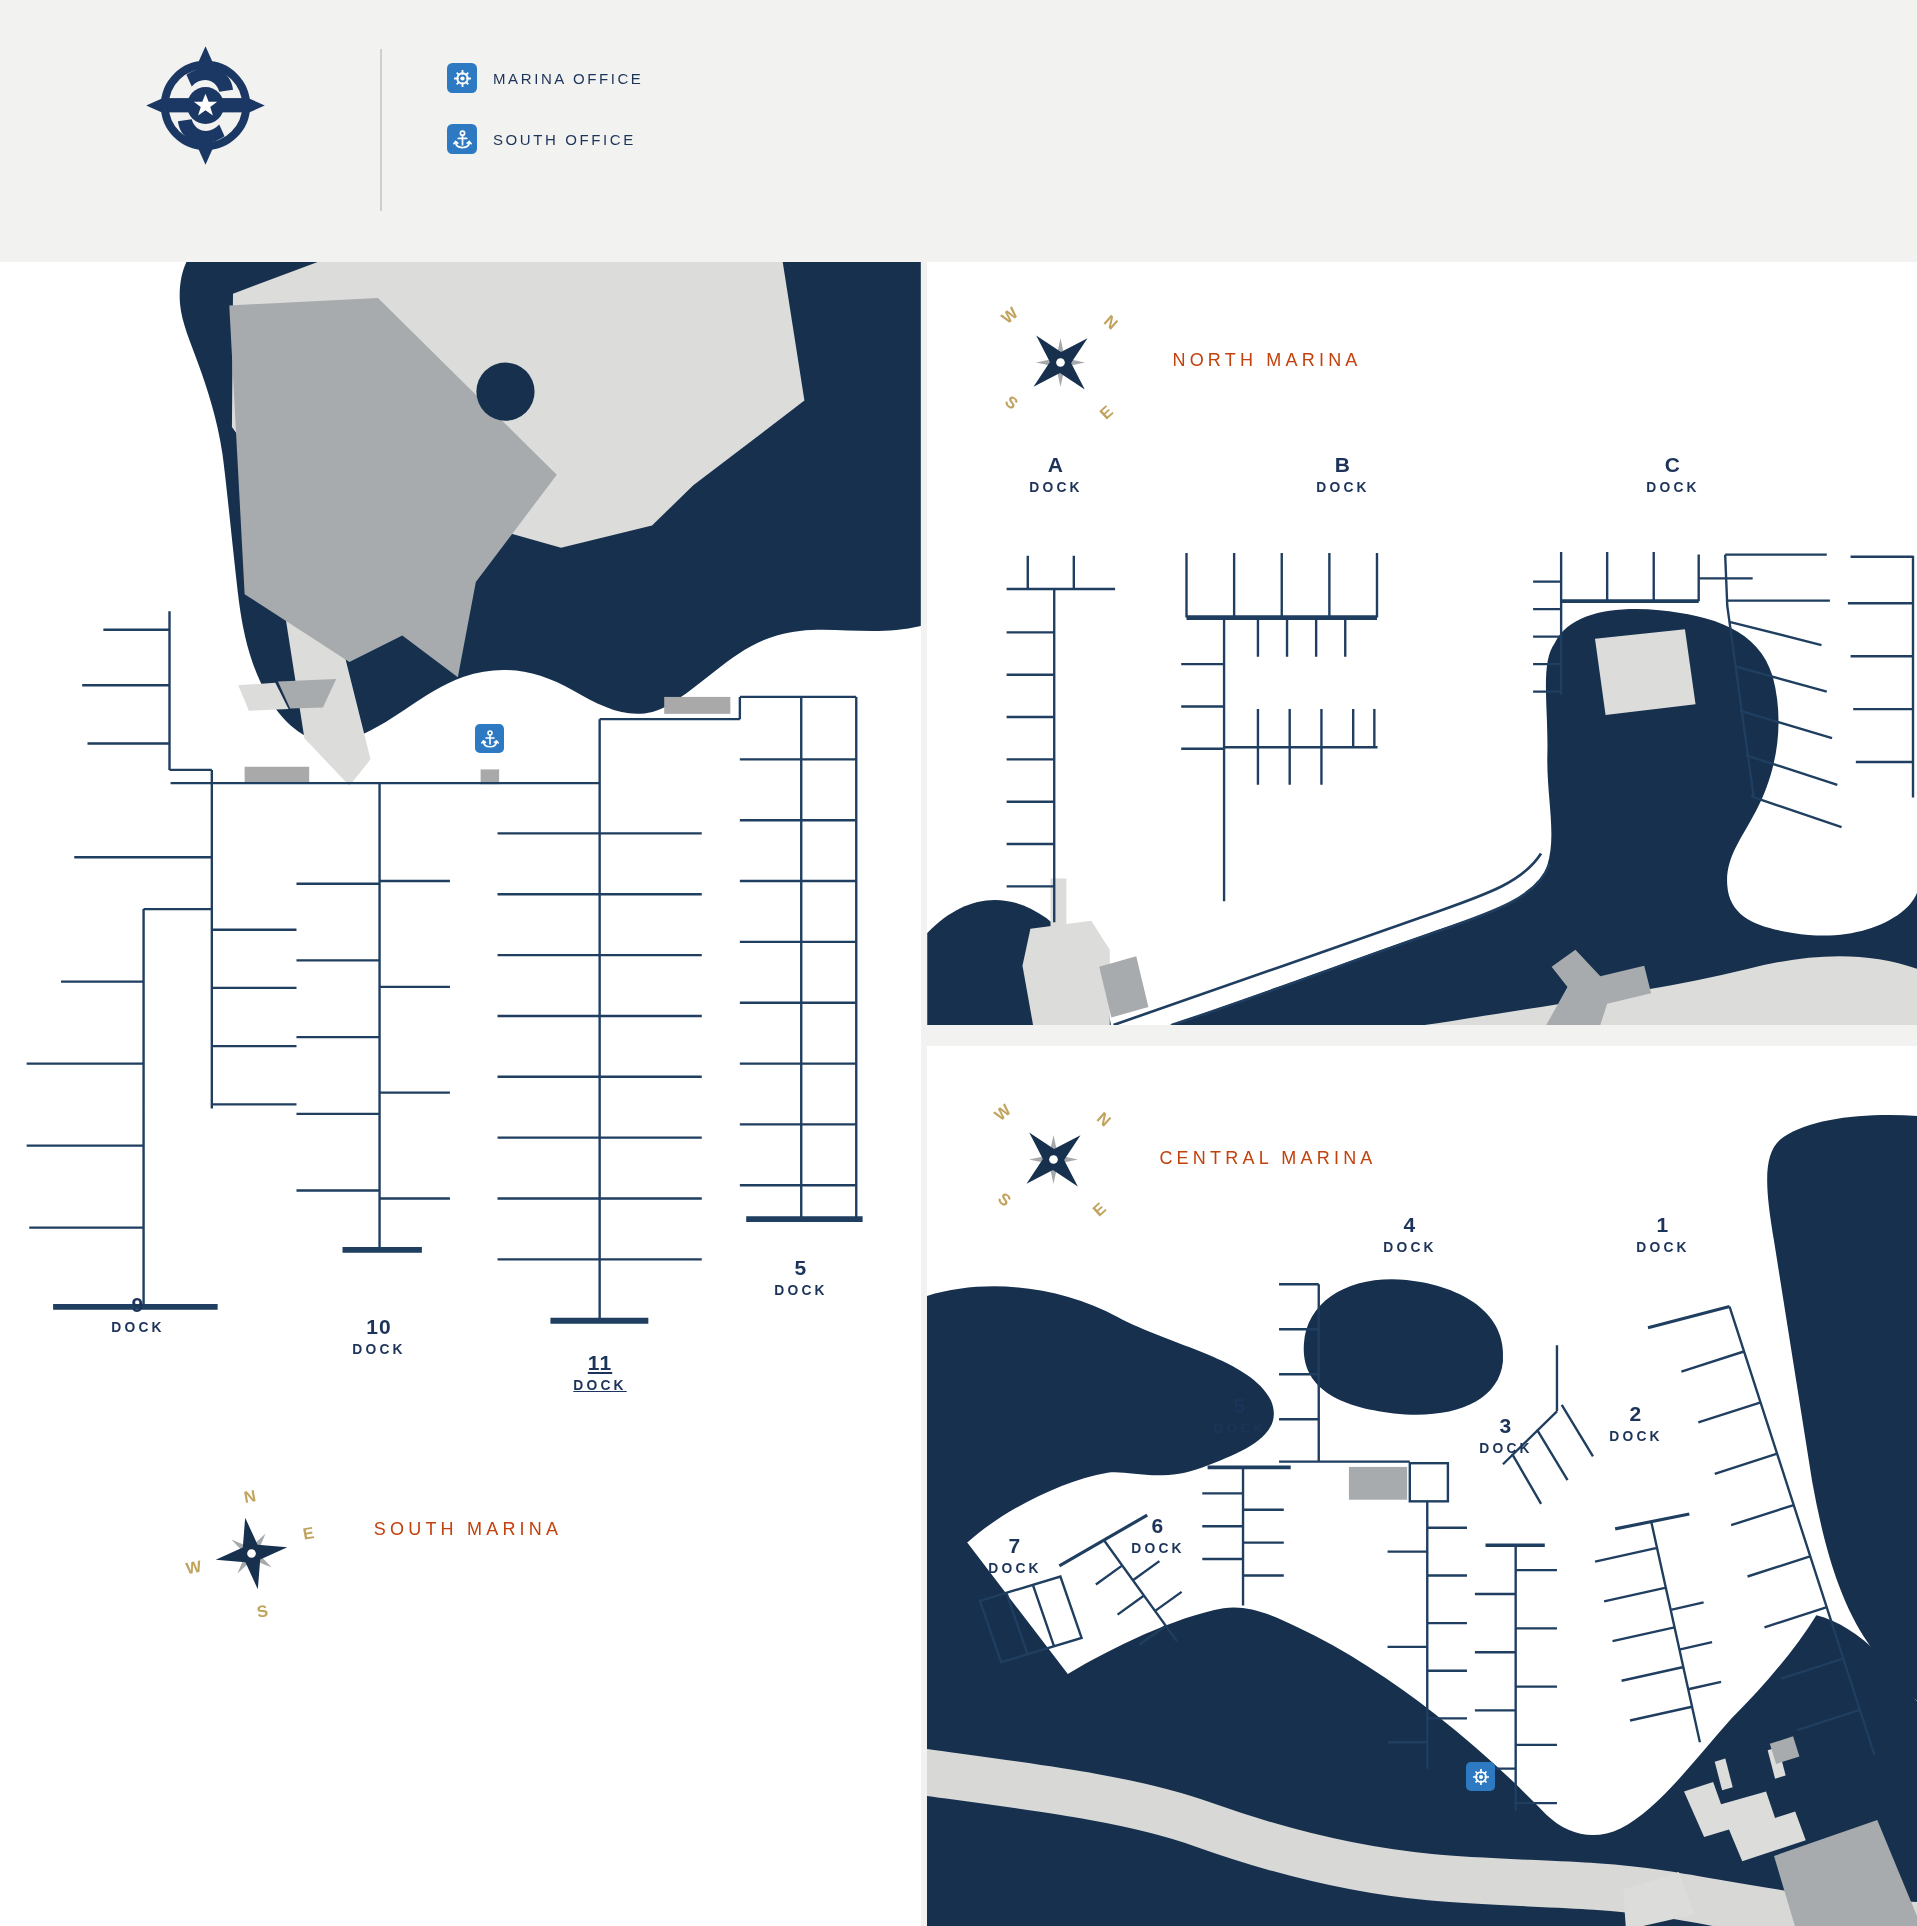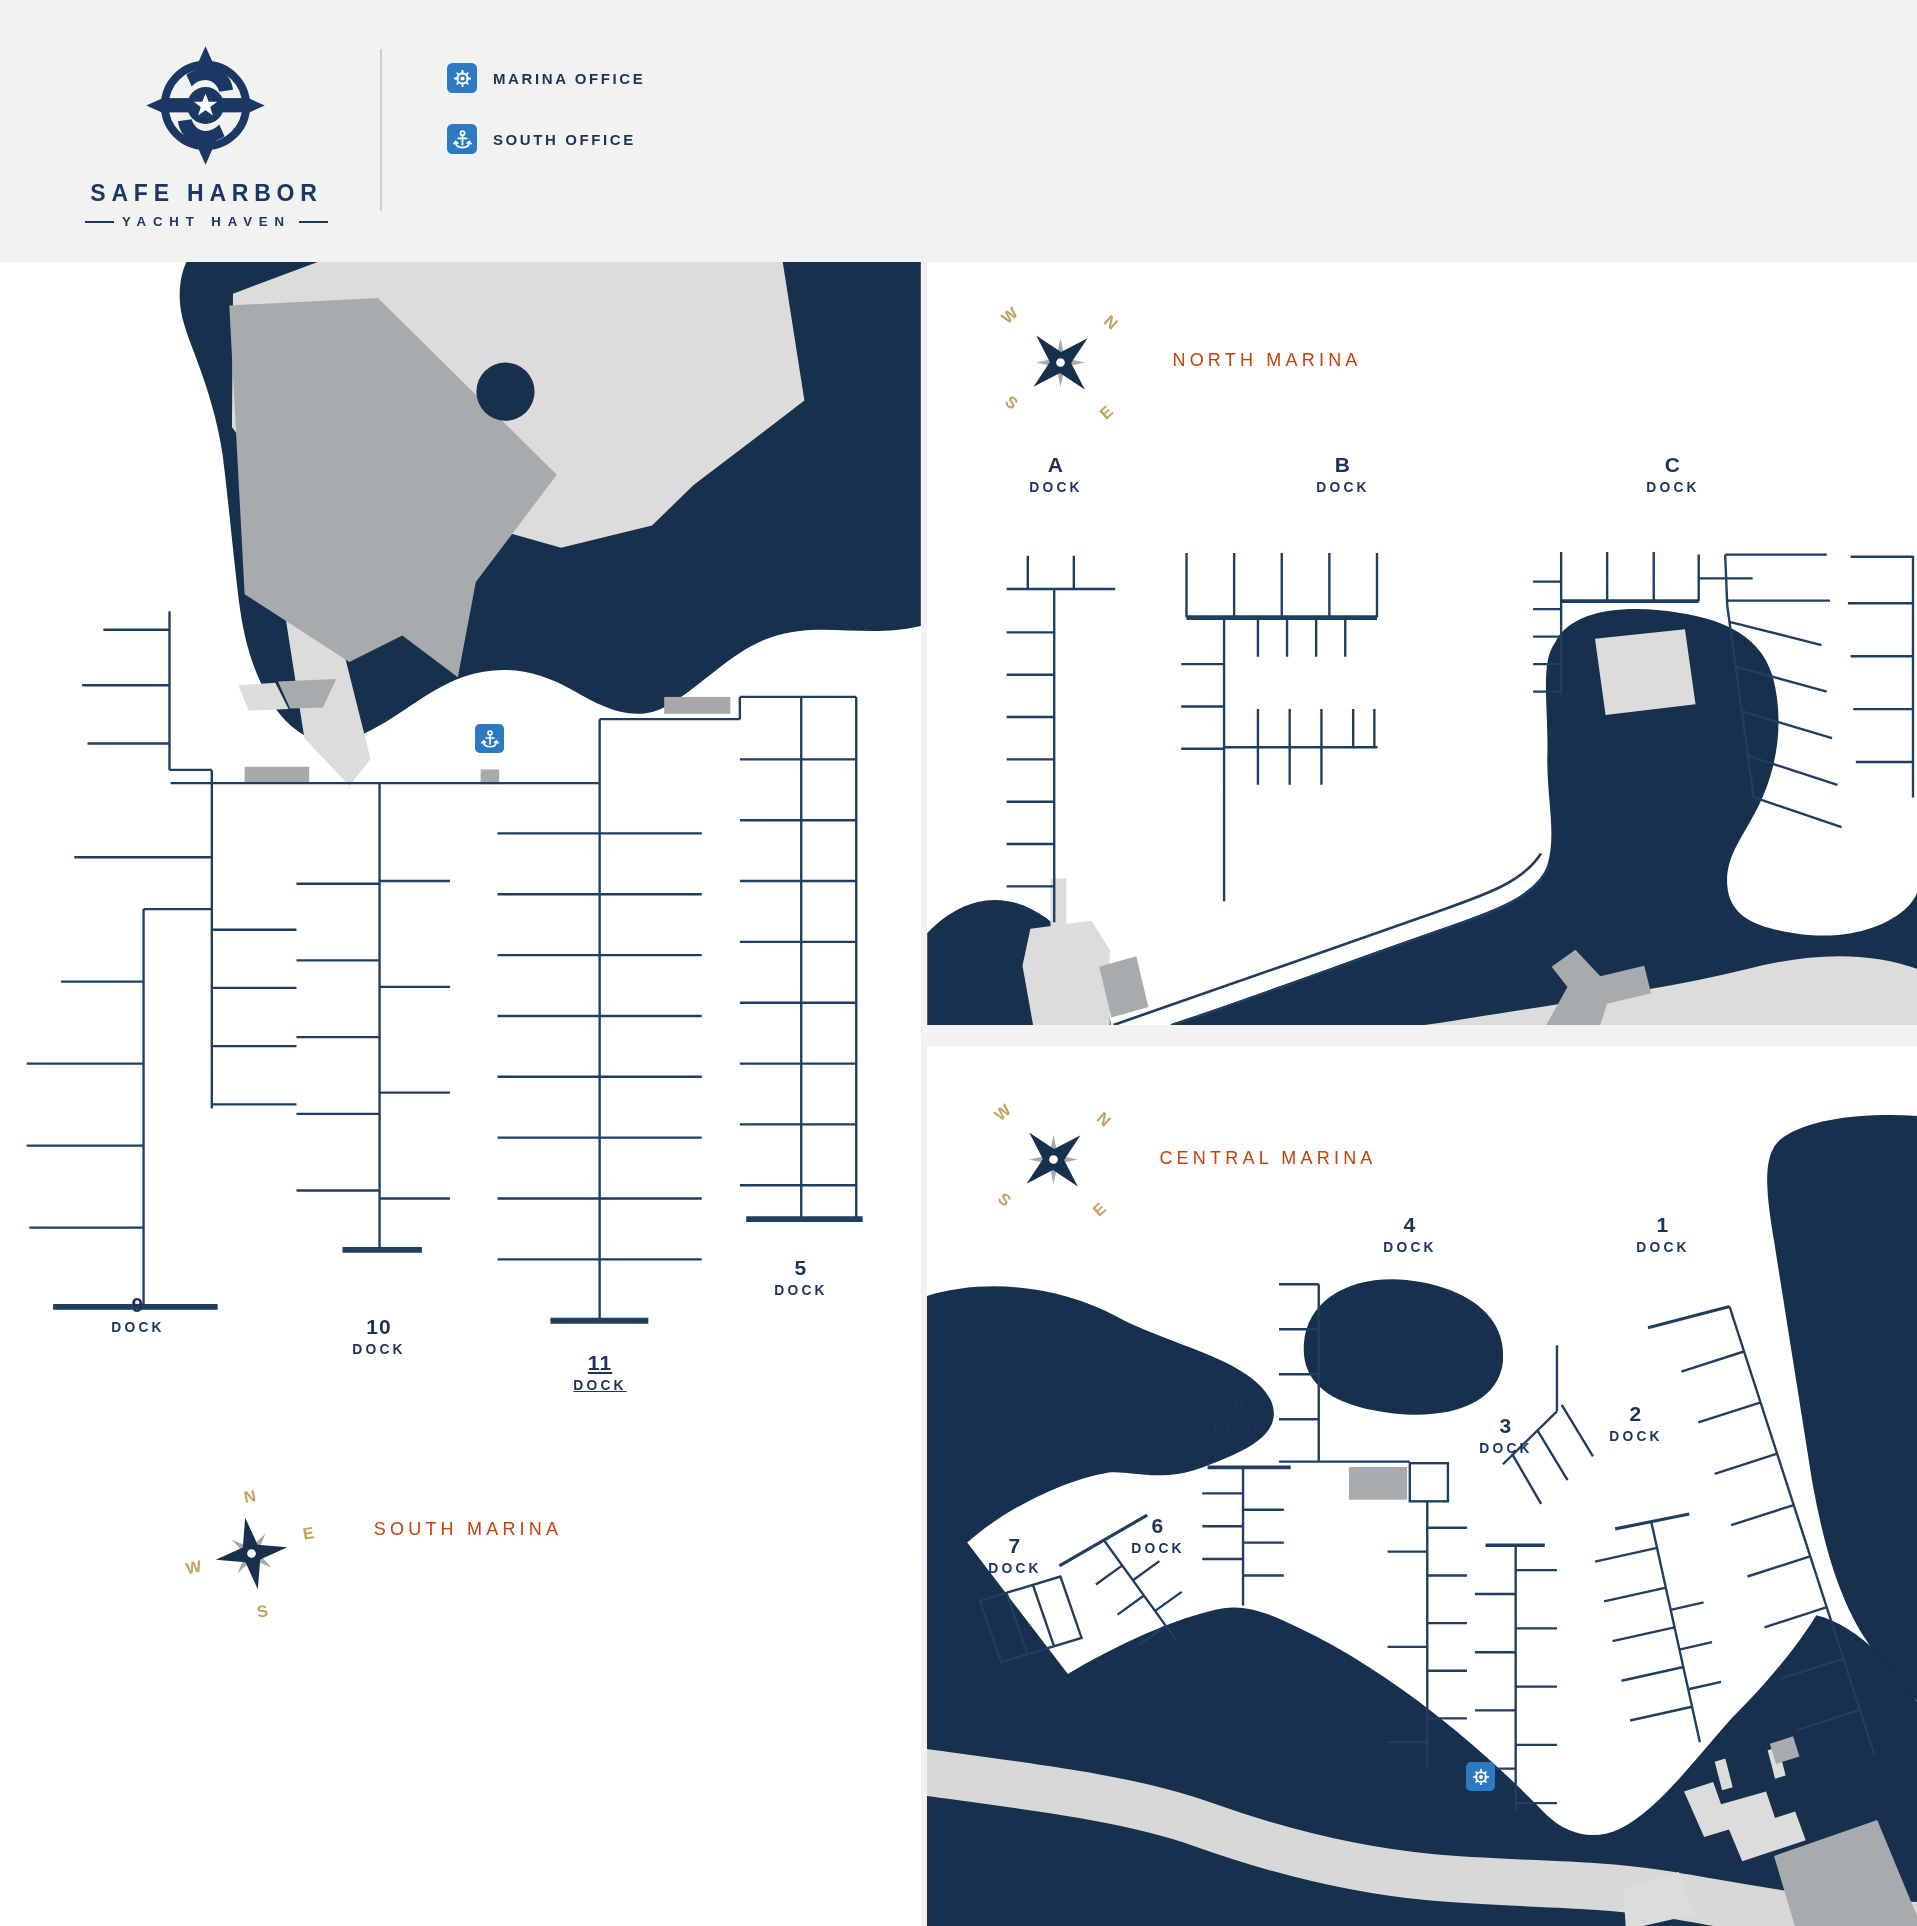--- a/index.html
+++ b/index.html
@@ -15,21 +15,21 @@
 
   
   #header{position:absolute;left:0;top:0;width:1918px;height:262px;background:#f2f2f0;}
   .brand{position:absolute;left:85px;top:32px;width:243px;text-align:center;color:#1b3764;}
   .brand-name{font-size:23px;font-weight:bold;letter-spacing:5.8px;color:#1b3764;white-space:nowrap;}
   .brand-tagline-row{display:flex;align-items:center;justify-content:center;gap:8.5px;margin-top:7.4px;}
   .brand-tagline{font-size:13.2px;font-weight:bold;letter-spacing:6.9px;color:#1b3764;white-space:nowrap;}
   .tag-dash{width:31px;height:2.1px;background:#1b3764;}
   .divider{position:absolute;left:380px;top:49px;width:1.6px;height:162px;background:#cfcfcd;}
   .legend-row{position:absolute;left:447px;display:flex;align-items:center;gap:16px;}
-  .legend-label{font-size:15px;font-weight:bold;letter-spacing:2.6px;color:#1c3459;white-space:nowrap;}
+  .legend-label{font-size:15px;font-weight:normal;letter-spacing:2.6px;color:#1c3459;white-space:nowrap;}
   .blue-icon{width:30px;height:30px;border-radius:5.3px;background:#2e7ac2;display:flex;align-items:center;justify-content:center;flex:0 0 auto;}
 
   
   .dock-label{position:absolute;transform:translateX(-50%);text-align:center;color:#1c3459;line-height:1;}
   .dock-id{display:block;font-size:21px;font-weight:bold;letter-spacing:1.1px;}
   .dock-word{display:block;font-size:13.8px;font-weight:bold;letter-spacing:3.2px;margin-top:6.3px;}
   .marina-title{position:absolute;transform:translateX(-50%);font-size:18px;font-weight:normal;letter-spacing:4.2px;color:#c2410c;white-space:nowrap;}
 
   
   .compass{position:absolute;width:127px;height:127px;}
@@ -65,28 +65,20 @@
         <circle cx="120" cy="120" r="77" fill="none" stroke="#1b3764" stroke-width="15"></circle>
         <rect x="48" y="106" width="144" height="27"></rect>
         <path d="M84,62 C126,34 168,52 172,90 L146,94 C140,70 112,64 94,84 Z"></path>
         <path d="M156,178 C114,206 72,188 68,150 L94,146 C100,170 128,176 146,156 Z"></path>
         <circle cx="120" cy="120" r="35"></circle>
       </g>
       <path fill="#ffffff" d="M120,98 L126,113 L142,113 L129,123 L134,139 L120,129 L106,139 L111,123 L98,113 L114,113 Z"></path>
     </svg>
   </div>
 
-  <div class="brand">
-    <div class="brand-name" style="margin-top:148px;">SAFE HARBOR</div>
-    <div class="brand-tagline-row">
-      <span class="tag-dash"></span>
-      <span class="brand-tagline">YACHT HAVEN</span>
-      <span class="tag-dash"></span>
-    </div>
-  </div>
 
   <div class="divider"></div>
 
   <div class="legend-row" style="top:63px;">
     <span class="blue-icon">
       <svg width="21" height="21" viewBox="0 0 40 40">
         <g stroke="#ffffff" stroke-width="3.4" fill="none">
           <circle cx="20" cy="20" r="10"></circle>
           <path d="M20,4 V13 M20,27 V36 M4,20 H13 M27,20 H36 M9,9 L14,14 M26,26 L31,31 M31,9 L26,14 M14,26 L9,31"></path>
         </g>

